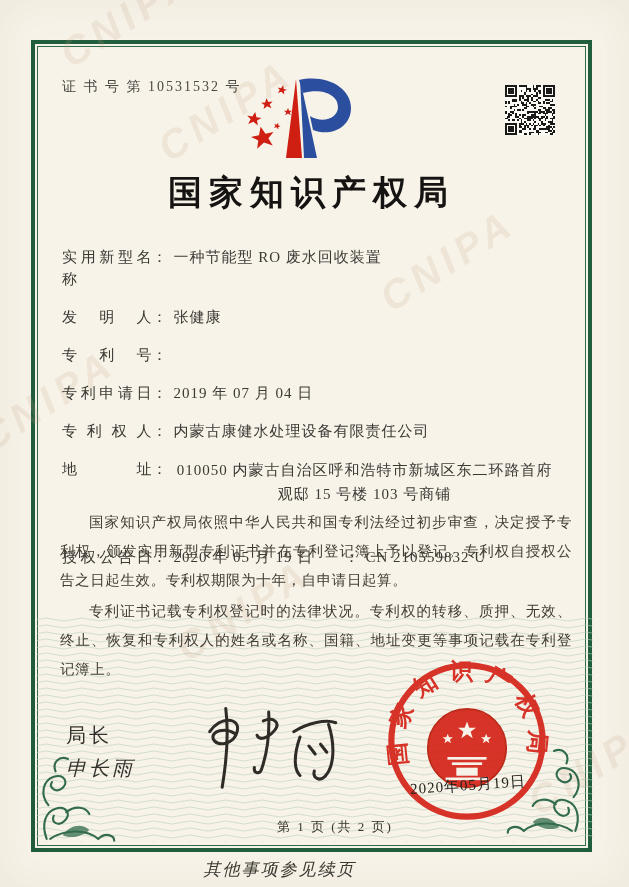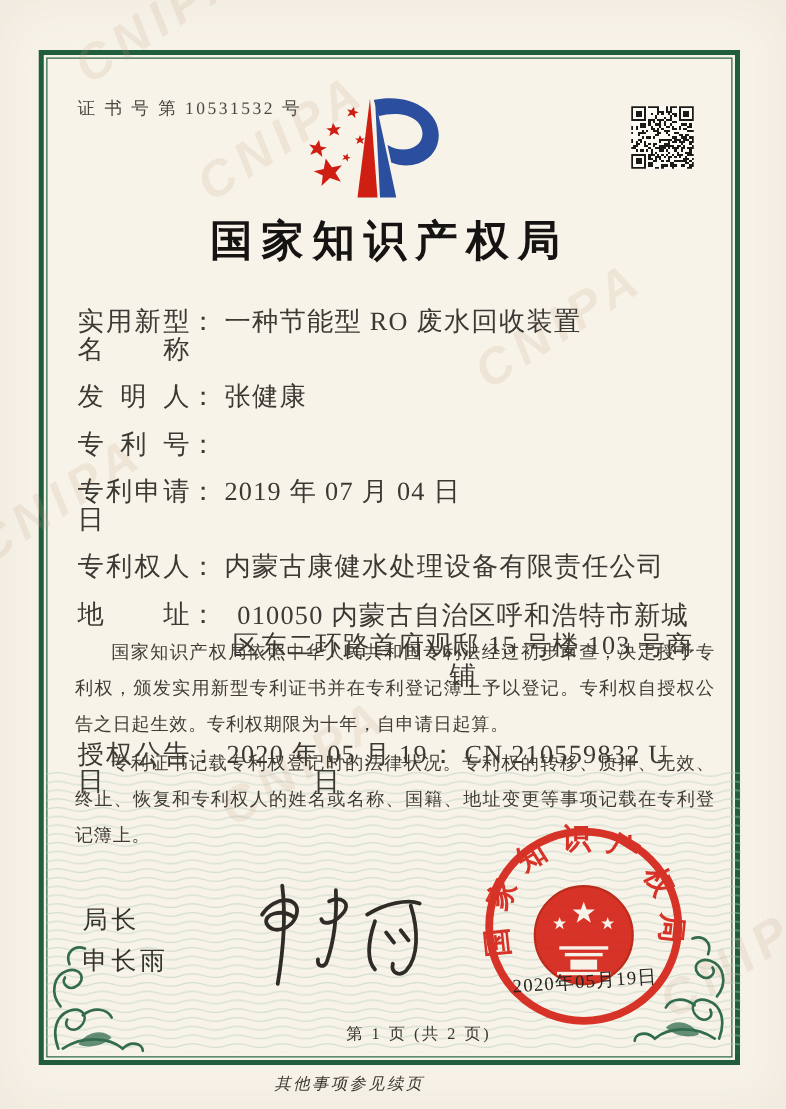--- a/index.html
+++ b/index.html
@@ -23,54 +23,54 @@
       color:rgba(190,162,128,.17);transform:rotate(-33deg);white-space:nowrap;z-index:2;}
 
   .certno{position:absolute;left:62px;top:78px;font-size:14px;letter-spacing:2px;color:#4a4843;z-index:5;}
 
   .logo{position:absolute;left:233px;top:76px;z-index:5;}
   .qr{position:absolute;left:505px;top:85px;width:50px;height:50px;z-index:5;background:#fdfbf6;}
 
   .title{position:absolute;left:31px;top:170px;width:561px;text-align:center;
          font-size:34px;font-weight:bold;letter-spacing:7px;color:#161412;z-index:5;}
 
-  .fields{position:absolute;left:62px;top:246px;width:512px;font-size:21px;z-index:5;color:#3b3934;}
+  .fields{position:absolute;left:62px;top:246px;width:512px;font-size:15px;z-index:5;color:#3b3934;}
   .frow{display:flex;align-items:flex-start;margin-bottom:16px;line-height:22px;letter-spacing:.5px;}
   .flabel{display:inline-block;width:90px;text-align:justify;text-align-last:justify;flex:none;}
   .fcolon{flex:none;margin-right:6px;}
   .fvalue{letter-spacing:1px;text-align:center;}
   .fvalue.addr{display:inline-block;width:382px;line-height:24px;}
   .frow.last{margin-bottom:0;}
   .pair{display:flex;margin-top:40px;}
   .pair.first{width:282px;flex:none;}
 
   .paras{position:absolute;left:60px;top:508px;width:512px;z-index:5;
          font-size:14.5px;line-height:29px;color:#403c35;
          text-align:justify;letter-spacing:.6px;}
   .paras p{margin:0;text-indent:2em;}
 
   .signer{position:absolute;left:66px;z-index:5;font-size:20px;letter-spacing:3px;color:#34322d;}
   .signer.t1{top:722px;}
-  .signer.t2{top:755px;}
+  .signer.t2{top:755px;font-style:italic;}
   .sig{position:absolute;left:190px;top:696px;z-index:6;}
 
   .ornament{position:absolute;z-index:3;}
   .orn-left{left:36px;top:752px;}
   .orn-right{left:506px;top:744px;transform:scaleX(-1);}
 
   .waves{position:absolute;left:37px;top:616px;z-index:1;opacity:.6;}
 
   .seal{position:absolute;left:378px;top:652px;z-index:6;opacity:.94;}
   .seal-date{position:absolute;left:382px;top:776px;width:172px;text-align:center;z-index:7;
              font-size:15px;color:#26241f;letter-spacing:1px;transform:rotate(-4deg);}
 
   .pageinfo{position:absolute;left:31px;top:818px;width:608px;text-align:center;
             font-size:13px;letter-spacing:2px;color:#38362f;z-index:5;}
   .contnote{position:absolute;left:0;top:858px;width:559px;text-align:center;
-            font-size:13px;font-style:italic;letter-spacing:2px;color:#3b3831;z-index:5;}
+            font-size:17px;font-style:italic;letter-spacing:2px;color:#3b3831;z-index:5;}
 </style>
 </head>
 <body>
 
 <div class="page">
 
   <div class="wm" style="left:52px;top:-6px;">CNIPA</div>
   <div class="wm" style="left:150px;top:88px;">CNIPA</div>
   <div class="wm" style="left:372px;top:238px;">CNIPA</div>
   <div class="wm" style="left:-28px;top:378px;">CNIPA</div>

